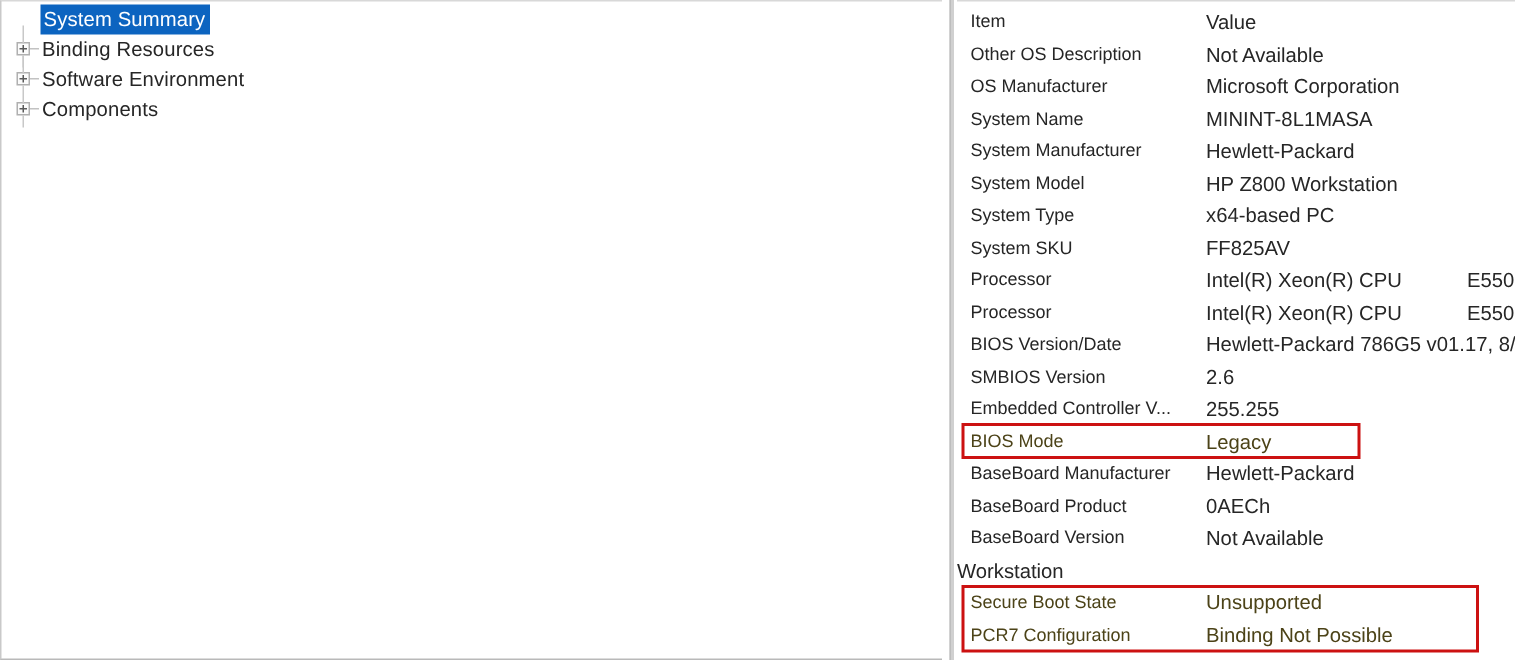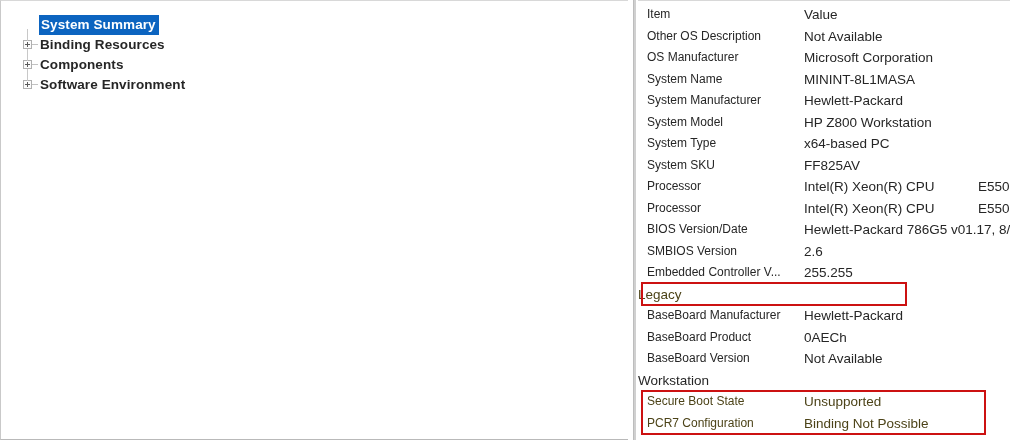--- a/index.html
+++ b/index.html
@@ -32,23 +32,22 @@
     height: 440px;
     box-sizing: border-box;
     border-left: 1px solid #c9c9c9;
     border-top: 1px solid #d8d8d8;
     border-bottom: 1px solid #b9b9b9;
     background: #ffffff;
     overflow: hidden;
   }
   .tree-list {
     padding: 2px 0 0 0;
-    margin: 12px;
+    margin: 0;
     list-style: none;
-    font-weight: bold;
   }
   .tree-node {
     position: relative;
     height: 20px;
     line-height: 20px;
     white-space: nowrap;
     display: flex;
     align-items: center;
     padding-left: 6px;
   }
@@ -233,31 +232,31 @@
             <span class="expander-vline"></span>
             <span class="expander-vline-down"></span>
           </span>
           <span class="tree-label">Binding Resources</span>
         </li>
         <li class="tree-node">
           <span class="expander">
             <span class="expander-box"></span>
             <span class="expander-hline"></span>
             <span class="expander-vline"></span>
-            <span class="expander-vline-down"></span>
           </span>
-          <span class="tree-label">Components</span>
+          <span class="tree-label">Software Environment</span>
         </li>
         <li class="tree-node">
           <span class="expander">
             <span class="expander-box"></span>
             <span class="expander-hline"></span>
             <span class="expander-vline"></span>
+            <span class="expander-vline-down"></span>
           </span>
-          <span class="tree-label">Software Environment</span>
+          <span class="tree-label">Components</span>
         </li>
       </ul>
   </div>
 
   <div class="splitter"></div>
 
   <div class="detail-pane">
     <div class="detail-scroll" id="detail-rows">
         <div class="detail-row">
           <div class="cell-item">Item</div>
@@ -307,20 +306,21 @@
         </div>
         <div class="detail-row">
           <div class="cell-item">SMBIOS Version</div>
           <div class="cell-value">2.6</div>
         </div>
         <div class="detail-row">
           <div class="cell-item">Embedded Controller V...</div>
           <div class="cell-value">255.255</div>
         </div>
         <div class="detail-row flagged">
+          <div class="cell-item">BIOS Mode</div>
           <div class="cell-value">Legacy</div>
         </div>
         <div class="detail-row">
           <div class="cell-item">BaseBoard Manufacturer</div>
           <div class="cell-value">Hewlett-Packard</div>
         </div>
         <div class="detail-row">
           <div class="cell-item">BaseBoard Product</div>
           <div class="cell-value">0AECh</div>
         </div>

